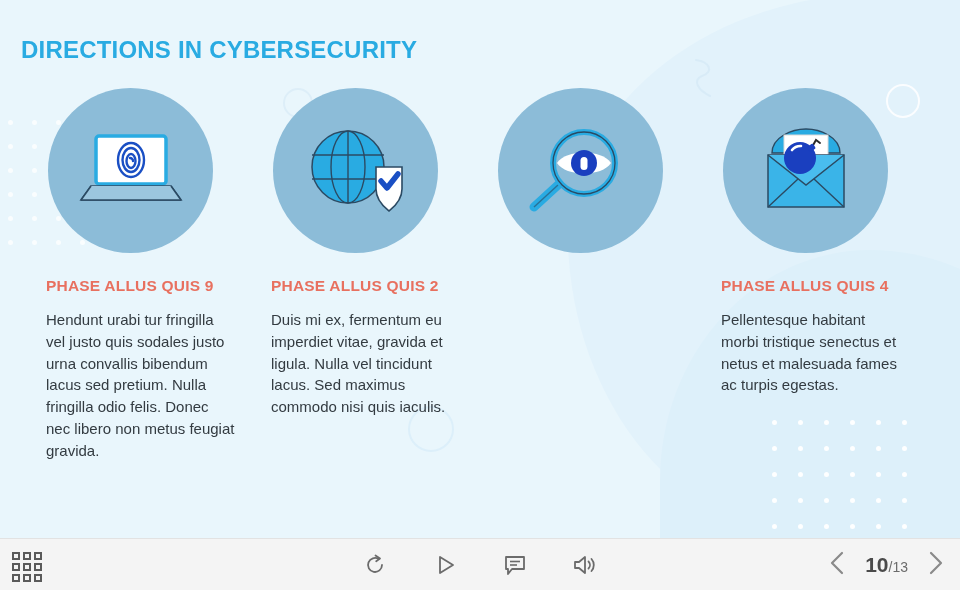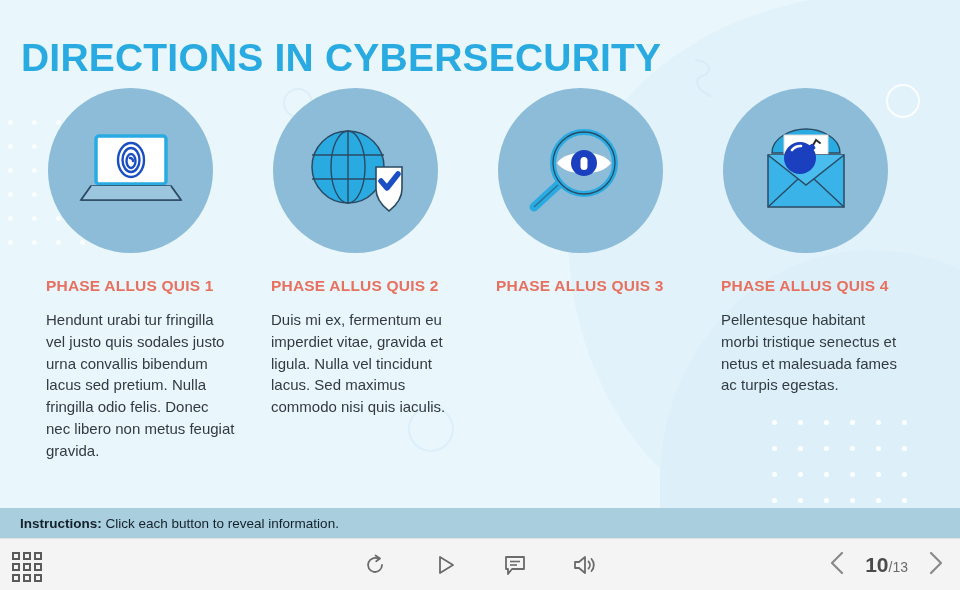--- a/index.html
+++ b/index.html
@@ -46,21 +46,21 @@
     border:2px solid #dceffa; border-radius:50%;
   }
 
   
   .kicker {
     position:absolute; left:22px; top:20px;
     font-size:14px; color:#404040; letter-spacing:.1px;
   }
   .title {
     position:absolute; left:21px; top:36px;
-    font-size:39px; font-weight:bold; color:#29abe2;
+    font-size:24px; font-weight:bold; color:#29abe2;
     letter-spacing:.2px; white-space:nowrap;
   }
 
   
   .cols {
     position:absolute; left:0; top:88px; width:960px; height:360px;
     display:flex;
   }
   .col { width:225px; position:relative; }
   .col:first-child { margin-left:38px; }
@@ -216,21 +216,21 @@
           <path d="M14 58 L4 72" stroke="#2b4a63" stroke-width="1.6" fill="none"></path>
           <path d="M94 58 L104 72" stroke="#2b4a63" stroke-width="1.6" fill="none"></path>
           <g transform="translate(54,32)" fill="none" stroke="#1a4fc4" stroke-width="2.4" stroke-linecap="round">
             <ellipse cx="0" cy="0" rx="13" ry="17"></ellipse>
             <ellipse cx="0" cy="0" rx="8.5" ry="12"></ellipse>
             <ellipse cx="0" cy="1" rx="4.5" ry="7"></ellipse>
             <path d="M-1 -2 a3 3 0 0 1 3 3"></path>
           </g>
         </svg>
       </div>
-      <div class="phase-title">PHASE ALLUS QUIS 1</div>
+      <div class="phase-title">PHASE ALLUS QUIS 9</div>
       <div class="phase-body">Hendunt urabi tur fringilla vel justo quis sodales justo urna convallis bibendum lacus sed pretium. Nulla fringilla odio felis. Donec nec libero non metus feugiat gravida.</div>
     </div>
 
     <div class="col">
       <div class="circle">
         <svg width="104" height="96" viewBox="0 0 104 96">
           <circle cx="44" cy="44" r="36" fill="#29abe2" stroke="#2b4a63" stroke-width="1.5"></circle>
           <g fill="none" stroke="#2b4a63" stroke-width="1.4">
             <ellipse cx="44" cy="44" rx="17" ry="36"></ellipse>
             <line x1="8" y1="32" x2="80" y2="32"></line>
@@ -250,21 +250,20 @@
         <svg width="110" height="96" viewBox="0 0 110 96">
           <line x1="32" y1="62" x2="8" y2="84" stroke="#29abe2" stroke-width="9" stroke-linecap="round"></line>
           <line x1="32" y1="62" x2="8" y2="84" stroke="#2b4a63" stroke-width="1.4" fill="none" opacity=".6"></line>
           <circle cx="58" cy="40" r="31" fill="none" stroke="#29abe2" stroke-width="6"></circle>
           <circle cx="58" cy="40" r="31" fill="none" stroke="#2b4a63" stroke-width="1.3"></circle>
           <path d="M31 40 C40 26 76 26 85 40 C76 54 40 54 31 40 Z" fill="#ffffff"></path>
           <circle cx="58" cy="40" r="13" fill="#1a3fbf"></circle>
           <rect x="54.5" y="34" width="7" height="13" rx="3.5" fill="#ffffff"></rect>
         </svg>
       </div>
-      <div class="phase-title">PHASE ALLUS QUIS 3</div>
     </div>
 
     <div class="col">
       <div class="circle">
         <svg width="96" height="92" viewBox="0 0 96 92">
           <path d="M14 28 C14 12 34 4 48 4 C62 4 82 12 82 28 Z" fill="#29abe2" stroke="#2b4a63" stroke-width="1.4"></path>
           <rect x="26" y="10" width="44" height="34" fill="#ffffff" stroke="#d9d9d9" stroke-width="1"></rect>
           <path d="M10 30 L86 30 L86 82 L10 82 Z" fill="#3ab4e8" stroke="#2b4a63" stroke-width="1.5"></path>
           <path d="M10 30 L48 60 L86 30" fill="#49bdee" stroke="#2b4a63" stroke-width="1.5"></path>
           <path d="M10 82 L40 54 M86 82 L56 54" stroke="#2b4a63" stroke-width="1.4" fill="none"></path>
@@ -273,23 +272,20 @@
           <path d="M54 22 L58 15 L62 18" fill="none" stroke="#2b2b2b" stroke-width="2" stroke-linecap="round"></path>
           <rect x="50" y="20" width="7" height="6" rx="1.5" transform="rotate(-35 53 23)" fill="#1a3fbf"></rect>
         </svg>
       </div>
       <div class="phase-title">PHASE ALLUS QUIS 4</div>
       <div class="phase-body">Pellentesque habitant morbi tristique senectus et netus et malesuada fames ac turpis egestas.</div>
     </div>
 
   </div>
 
-  <div class="instructions">
-    <div class="ins-text"><span class="ins-label">Instructions:</span><span> Click each button to reveal information.</span></div>
-  </div>
     <div class="title">DIRECTIONS IN CYBERSECURITY</div>
   </div>
 
 <div id="footer">
 
   <div class="grid-icon">
     <i></i>
       <i></i>
       <i></i>
       <i></i>

